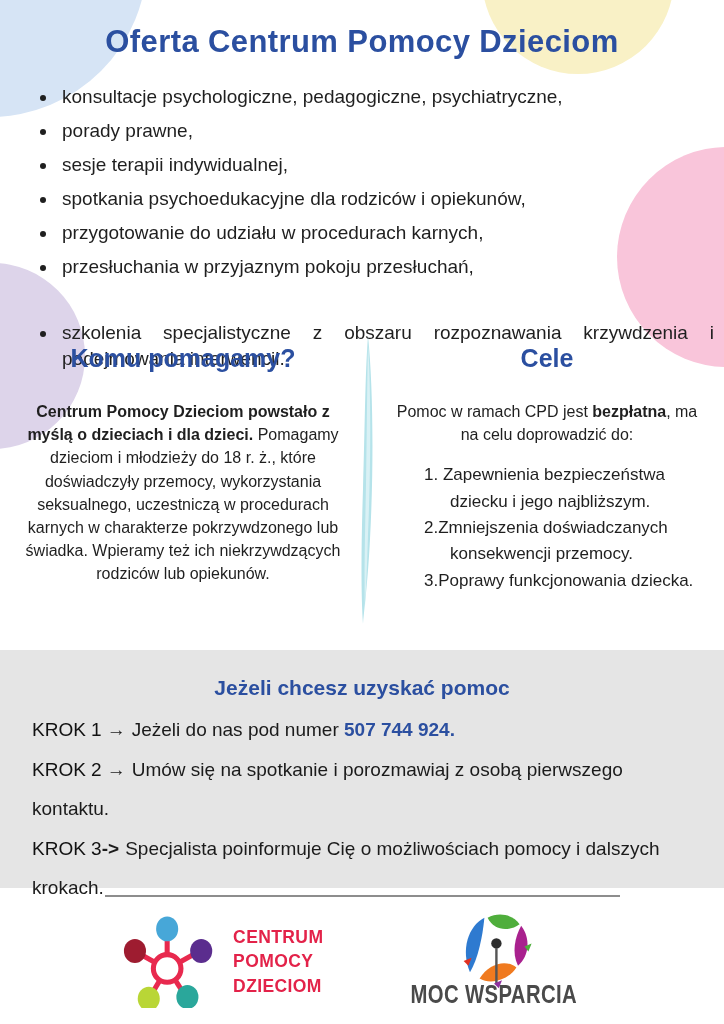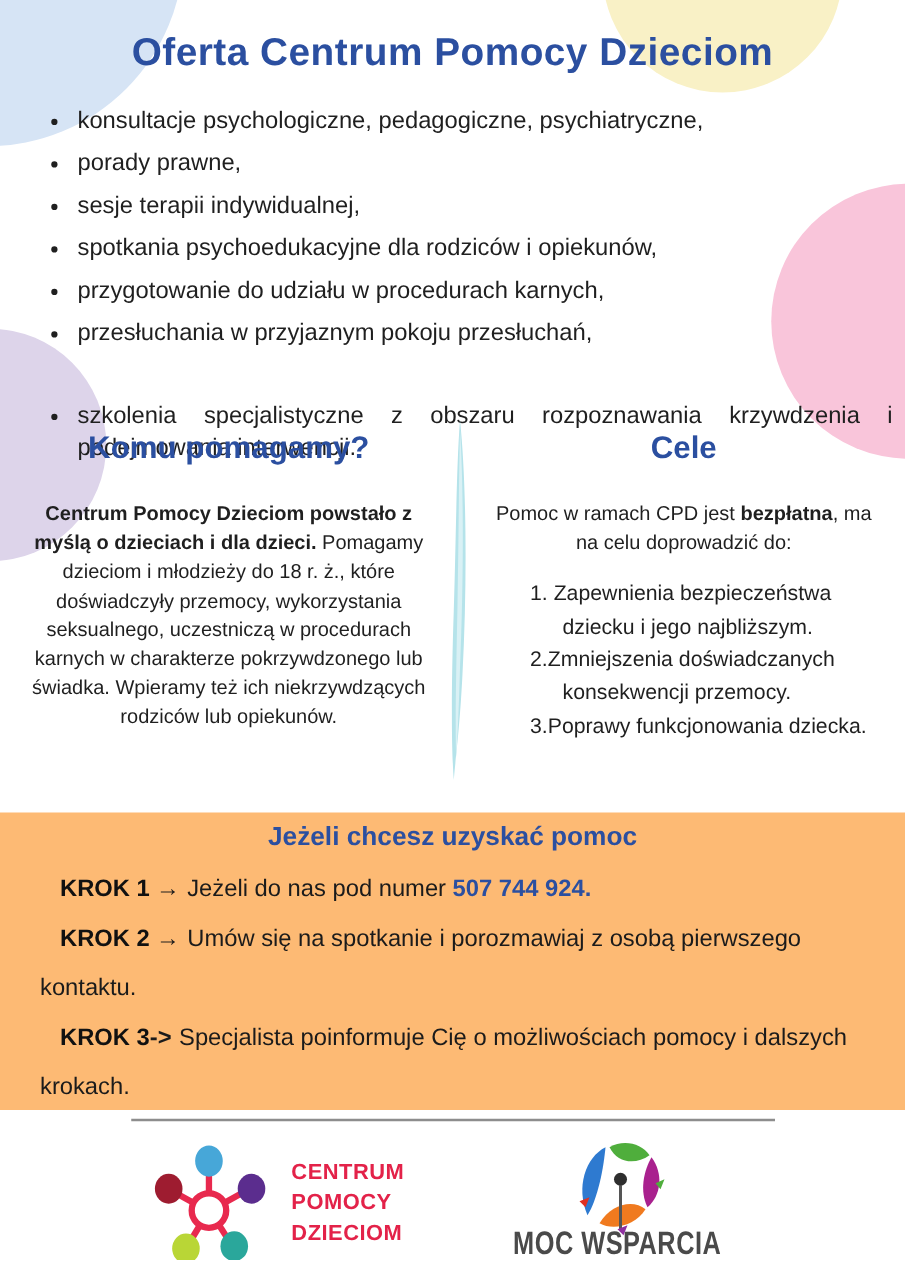--- a/index.html
+++ b/index.html
@@ -28,25 +28,25 @@
   .col-divider{width:36px;flex:0 0 36px;display:flex;justify-content:center;}
   .col-divider svg{margin-top:-10px;}
   .col-right{flex:1;text-align:center;padding-right:8px;}
   .col-h{margin:0;font-size:25px;font-weight:bold;color:#2b4fa0;}
   .col-body{margin:27px 4px 0 4px;font-size:16px;line-height:1.45;color:#1f1f1f;}
   .col-body strong{font-weight:bold;}
   .goals-list{margin:16px 0 0 38px;padding:0;list-style:none;text-align:left;
     font-size:17px;line-height:1.55;color:#1f1f1f;}
   .goals-list li{padding-left:26px;text-indent:-26px;}
 
-  .band{position:absolute;top:650px;left:0;width:724px;height:238px;background:#fdba74;
-    box-sizing:border-box;padding:8px 32px 0 32px;}
+  .band{position:absolute;top:650px;left:0;width:724px;height:238px;background:#e5e5e5;
+    box-sizing:border-box;padding:26px 32px 0 32px;}
   .band h2{margin:0 0 10px 0;text-align:center;font-size:21px;font-weight:bold;color:#2b4fa0;}
   .band p.step{margin:0;font-size:19px;line-height:2.08;color:#1b1b1b;}
-  .step strong{font-weight:bold;color:#111;margin-left:16px;}
+  .step strong{font-weight:normal;color:#111;}
   .step .arrow{font-weight:bold;margin:0 6px 0 5px;}
   .step .arrow.no-gap{margin-left:0;}
   .step .phone{font-weight:bold;color:#2b4fa0;}
 
   .footer{position:absolute;top:888px;left:0;width:724px;}
   .footer-line{width:515px;margin:7px auto 0 auto;border:none;border-top:2px solid #8d8d8d;}
   .logos{display:flex;justify-content:center;align-items:center;gap:64px;margin-top:16px;}
   .cpd-logo{display:flex;align-items:center;gap:18px;}
   .cpd-text{font-size:17.5px;font-weight:bold;color:#e32249;line-height:1.4;letter-spacing:.4px;text-align:left;}
   .moc-logo{display:flex;flex-direction:column;align-items:center;}

